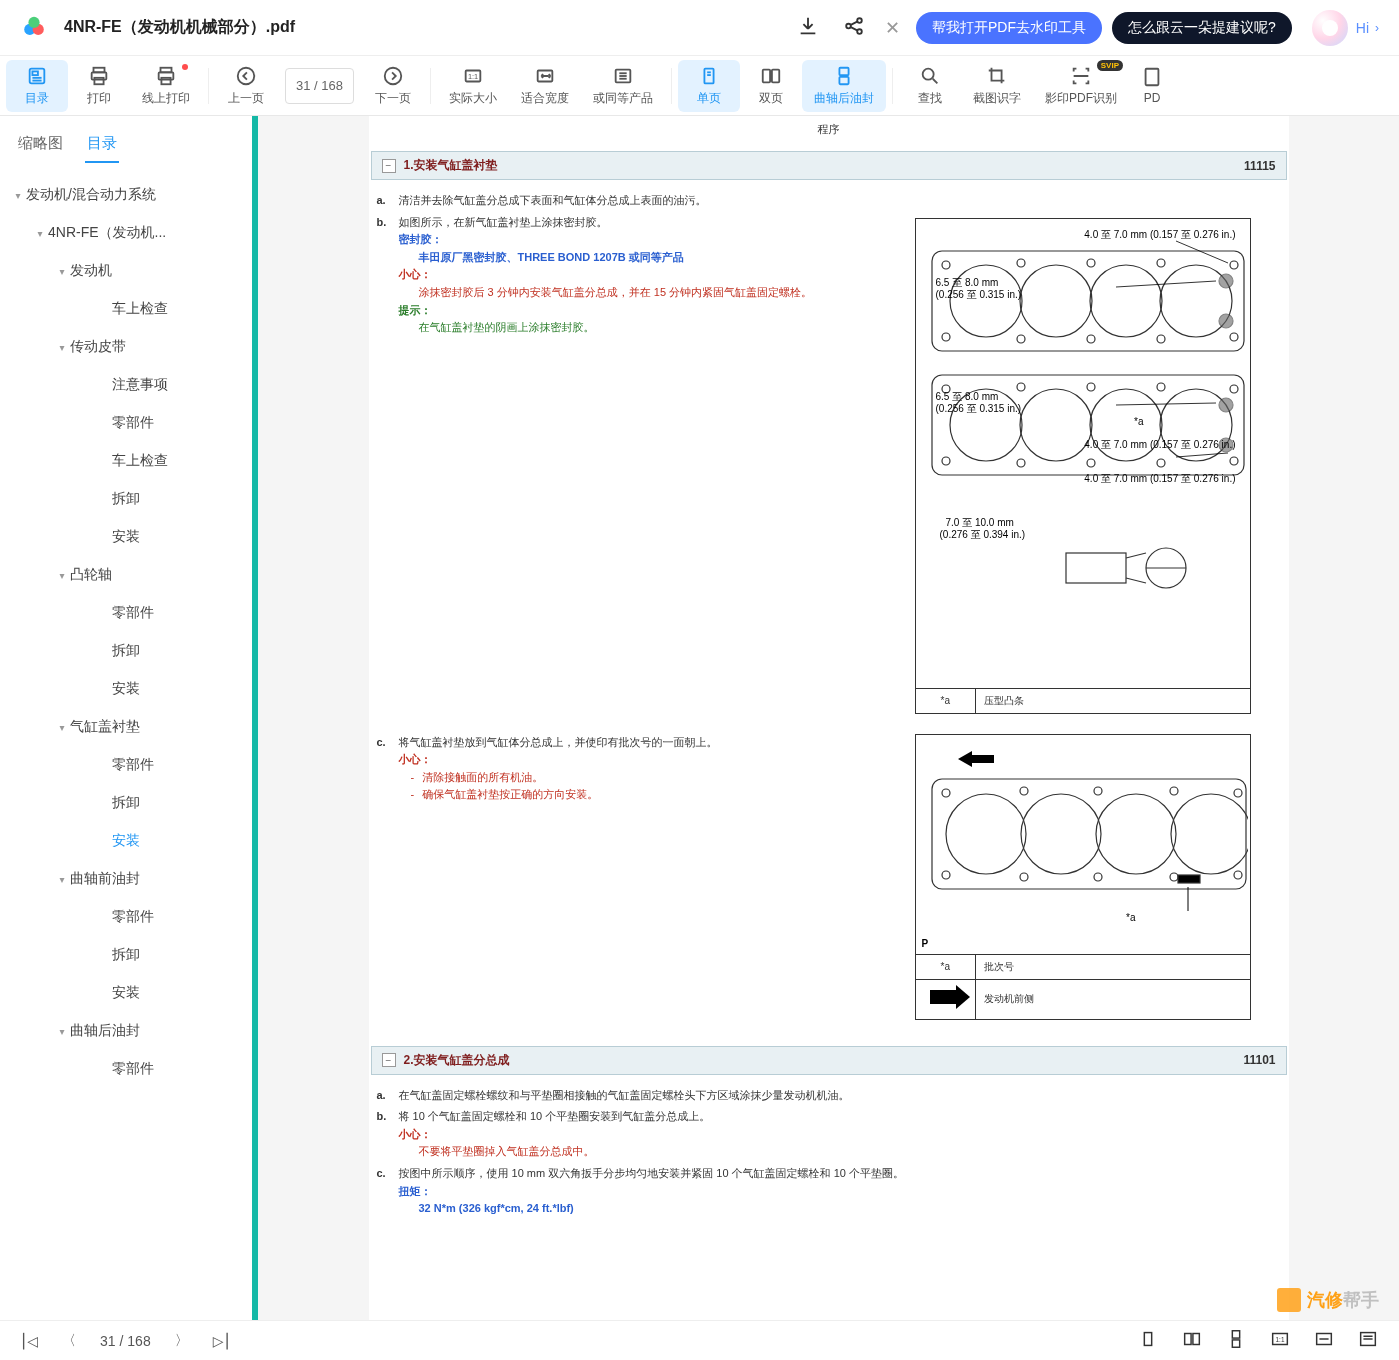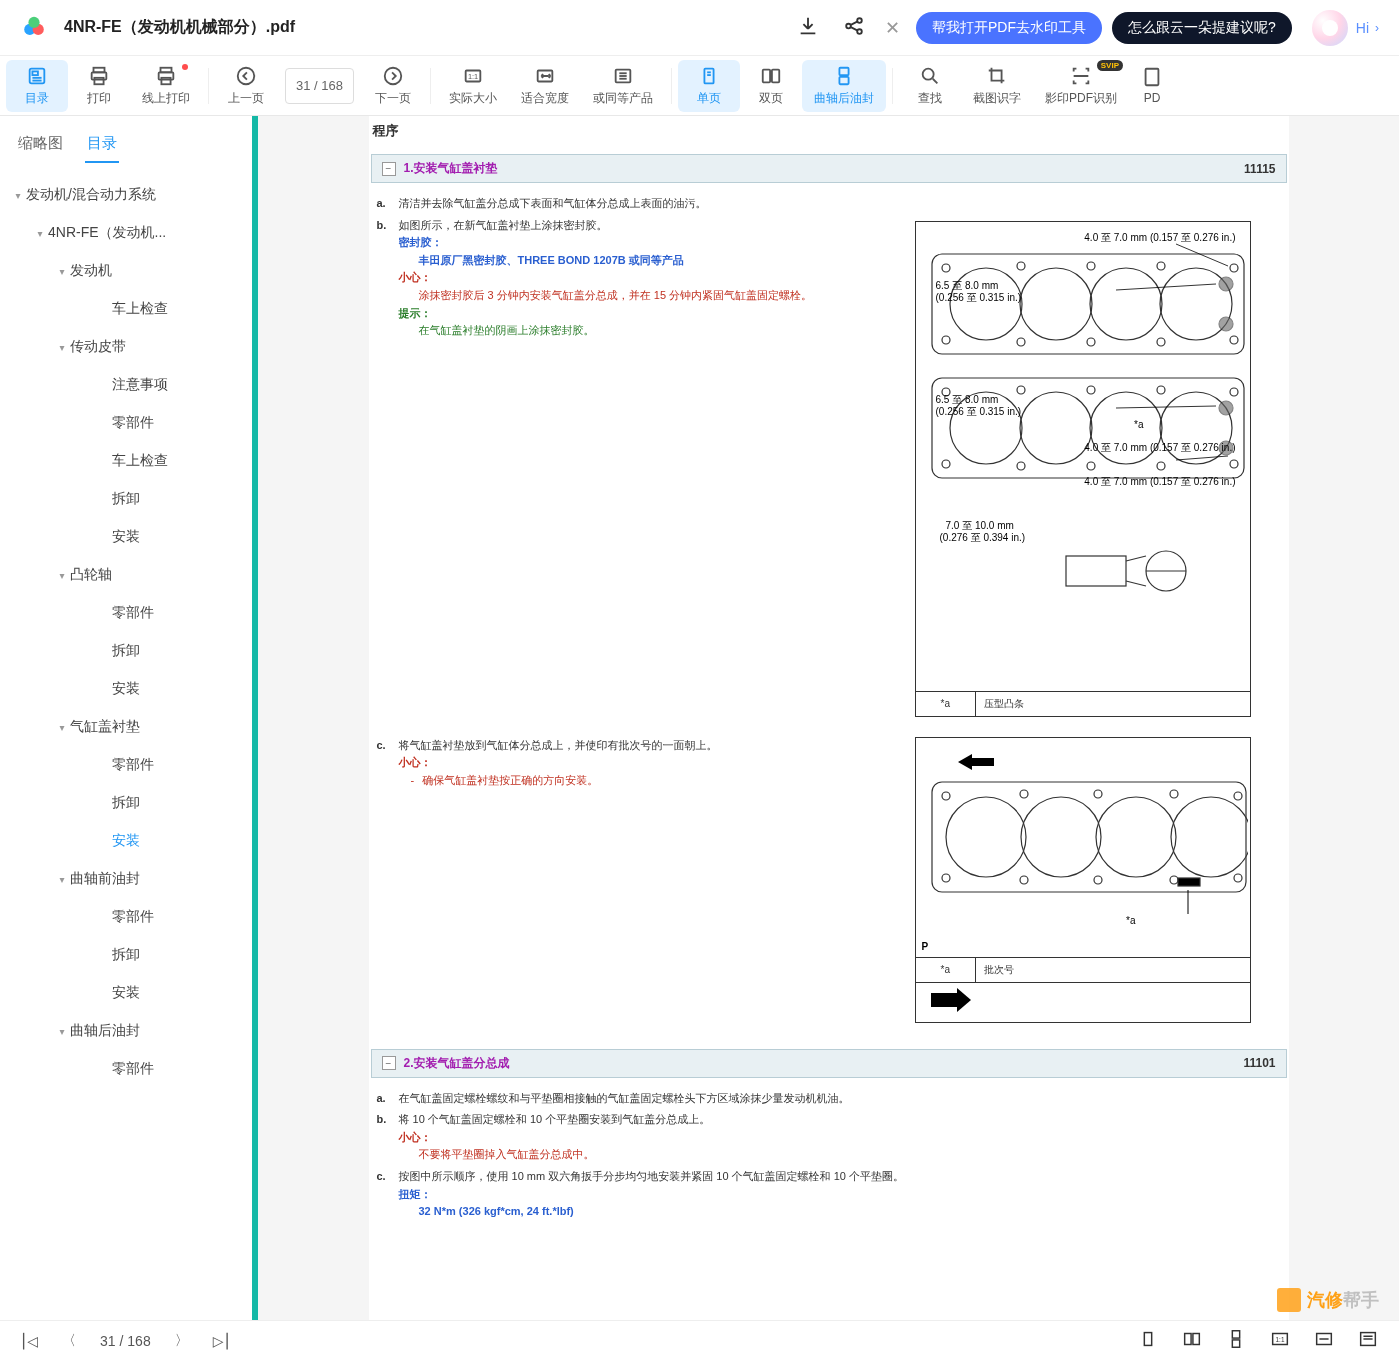--- a/index.html
+++ b/index.html
@@ -53,23 +53,23 @@
 .indent-3 { padding-left: 96px; }
 
 
 .viewer { flex: 1; background: #f5f5f5; overflow-y: auto; position: relative; display: flex; justify-content: center; }
 .viewer::-webkit-scrollbar { width: 12px; }
 .viewer::-webkit-scrollbar-thumb { background: #ccc; border-radius: 6px; }
 .page { background: #fff; width: 920px; min-height: 100%; padding: 2px; position: relative; }
 .page-section-header { background: #e8f0f3; border: 1px solid #b8cdd5; padding: 5px 10px; display: flex; align-items: center; justify-content: space-between; margin: 6px 0; font-size: 12px; }
 .page-section-header .left { display: flex; align-items: center; gap: 8px; }
 .page-section-header .toggle-icon { width: 14px; height: 14px; border: 1px solid #999; display: inline-flex; align-items: center; justify-content: center; font-size: 10px; color: #666; background: #fff; }
-.page-section-header .sec-title { font-weight: bold; color: #a21caf; }
+.page-section-header .sec-title { font-weight: bold; color: #7f1d1d; }
 .page-section-header .sec-code { font-weight: bold; color: #333; }
-.doc-title-line { font-weight: bold; font-size: 13px; padding: 4px 2px 8px; }
+.doc-title-line { font-weight: normal; font-size: 11px; padding: 4px 2px 8px; text-align: center; }
 .doc-body { font-size: 11px; line-height: 1.6; color: #333; padding: 2px 6px; }
 .step { display: flex; margin: 4px 0; }
 .step-letter { font-weight: bold; width: 22px; flex-shrink: 0; }
 .step-content { flex: 1; }
 .blue-text { color: #2a5fd0; }
 .red-text { color: #c03020; }
 .red-bold { color: #c03020; font-weight: bold; }
 .green-text { color: #2a7d2a; }
 .green-bold { color: #2a7d2a; font-weight: bold; }
 .sub-hint { margin-left: 20px; }
@@ -540,29 +540,33 @@
             <span class="dim-label" style="bottom:28px; right:114px;">*a</span>
             <span class="dim-label" style="bottom:2px; left:6px; font-weight:bold;">P</span>
           </div>
           <div class="legend-table">
             <div class="legend-row">
               <div class="legend-cell narrow">*a</div>
               <div class="legend-cell">批次号</div>
             </div>
             <div class="legend-row">
               <div class="legend-cell narrow" style="padding:10px 6px;"><span class="legend-arrow"></span></div>
+              <div class="legend-cell">发动机前侧</div>
             </div>
           </div>
         </div>
 
         <div class="step" style="margin-top:10px;">
           <span class="step-letter">c.</span>
           <div class="step-content">
             <div>将气缸盖衬垫放到气缸体分总成上，并使印有批次号的一面朝上。</div>
             <div class="red-bold">小心：</div>
+            <div class="bullet-line red-text">
+                <span>清除接触面的所有机油。</span>
+              </div>
             <div class="bullet-line red-text">
                 <span>确保气缸盖衬垫按正确的方向安装。</span>
               </div>
           </div>
         </div>
 
         <div class="clear"></div>
       </div>
 
       <div class="page-section-header" style="margin-top:14px;">

